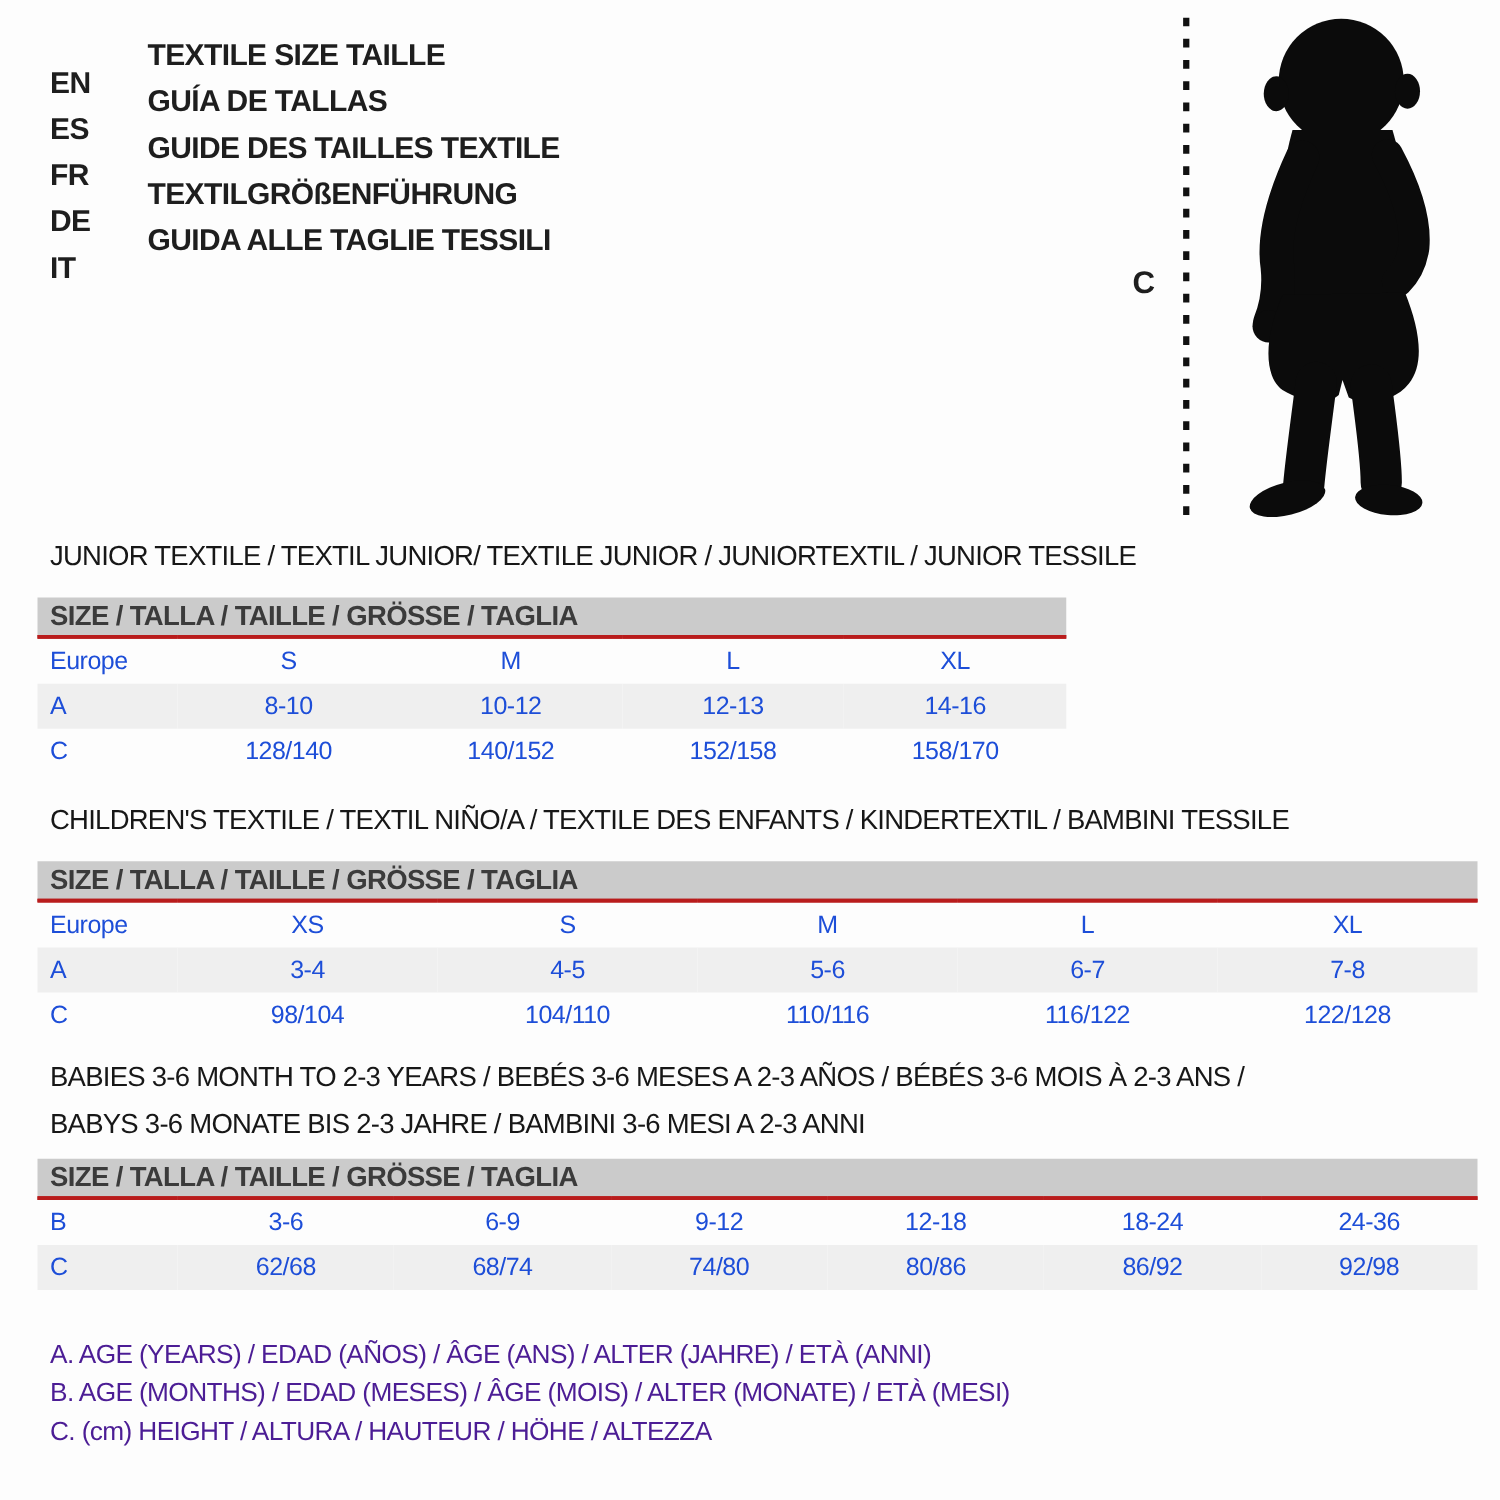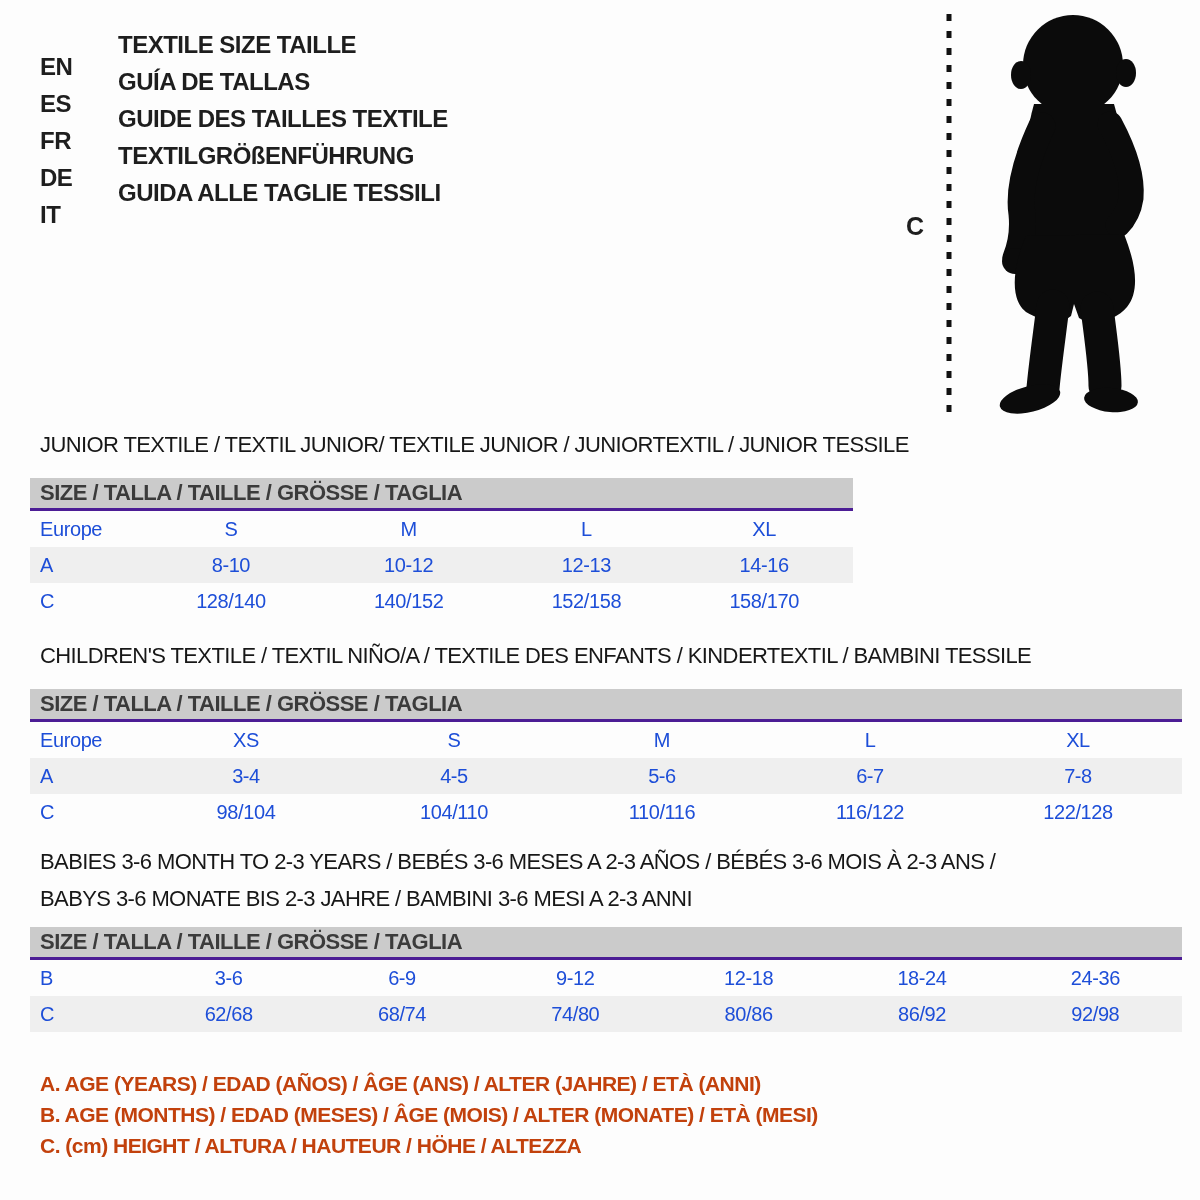--- a/index.html
+++ b/index.html
@@ -43,40 +43,40 @@
   table.size-table {
     position: absolute; left: 30px;
     border-collapse: collapse; table-layout: fixed;
   }
   .tbl-junior   { top: 478px; width: 823px; }
   .tbl-children { top: 689px; width: 1152px; }
   .tbl-babies   { top: 927px; width: 1152px; }
 
   th.bar {
     background: #cbcbcb;
-    border-bottom: 3px solid #4c1d95;
+    border-bottom: 3px solid #b91c1c;
     height: 30px;
     text-align: left; padding: 0 0 0 10px;
     font-size: 22px; font-weight: bold; letter-spacing: -0.5px;
     color: #3b3b3b; white-space: nowrap;
   }
   td {
     height: 36px; text-align: center; vertical-align: middle;
     font-size: 20px; font-weight: normal; letter-spacing: -0.4px;
     color: #1d4ed8; padding: 0;
   }
   td.lbl { text-align: left; padding-left: 10px; }
   tr.shaded td { background: #efefef; }
   col.label-col { width: 112px; }
 
   
   .legend { position: absolute; left: 40px; top: 1068px; }
   .legend-line {
-    font-size: 21px; font-weight: bold; letter-spacing: -0.5px;
-    line-height: 31px; color: #c2410c; white-space: nowrap;
+    font-size: 21px; font-weight: normal; letter-spacing: -0.5px;
+    line-height: 31px; color: #4c1d95; white-space: nowrap;
   }
 </style>
 </head>
 <body>
 
 <div class="page">
 
   <div class="langs">
     <div class="lang-row">
       <span class="lang-code">EN</span>

